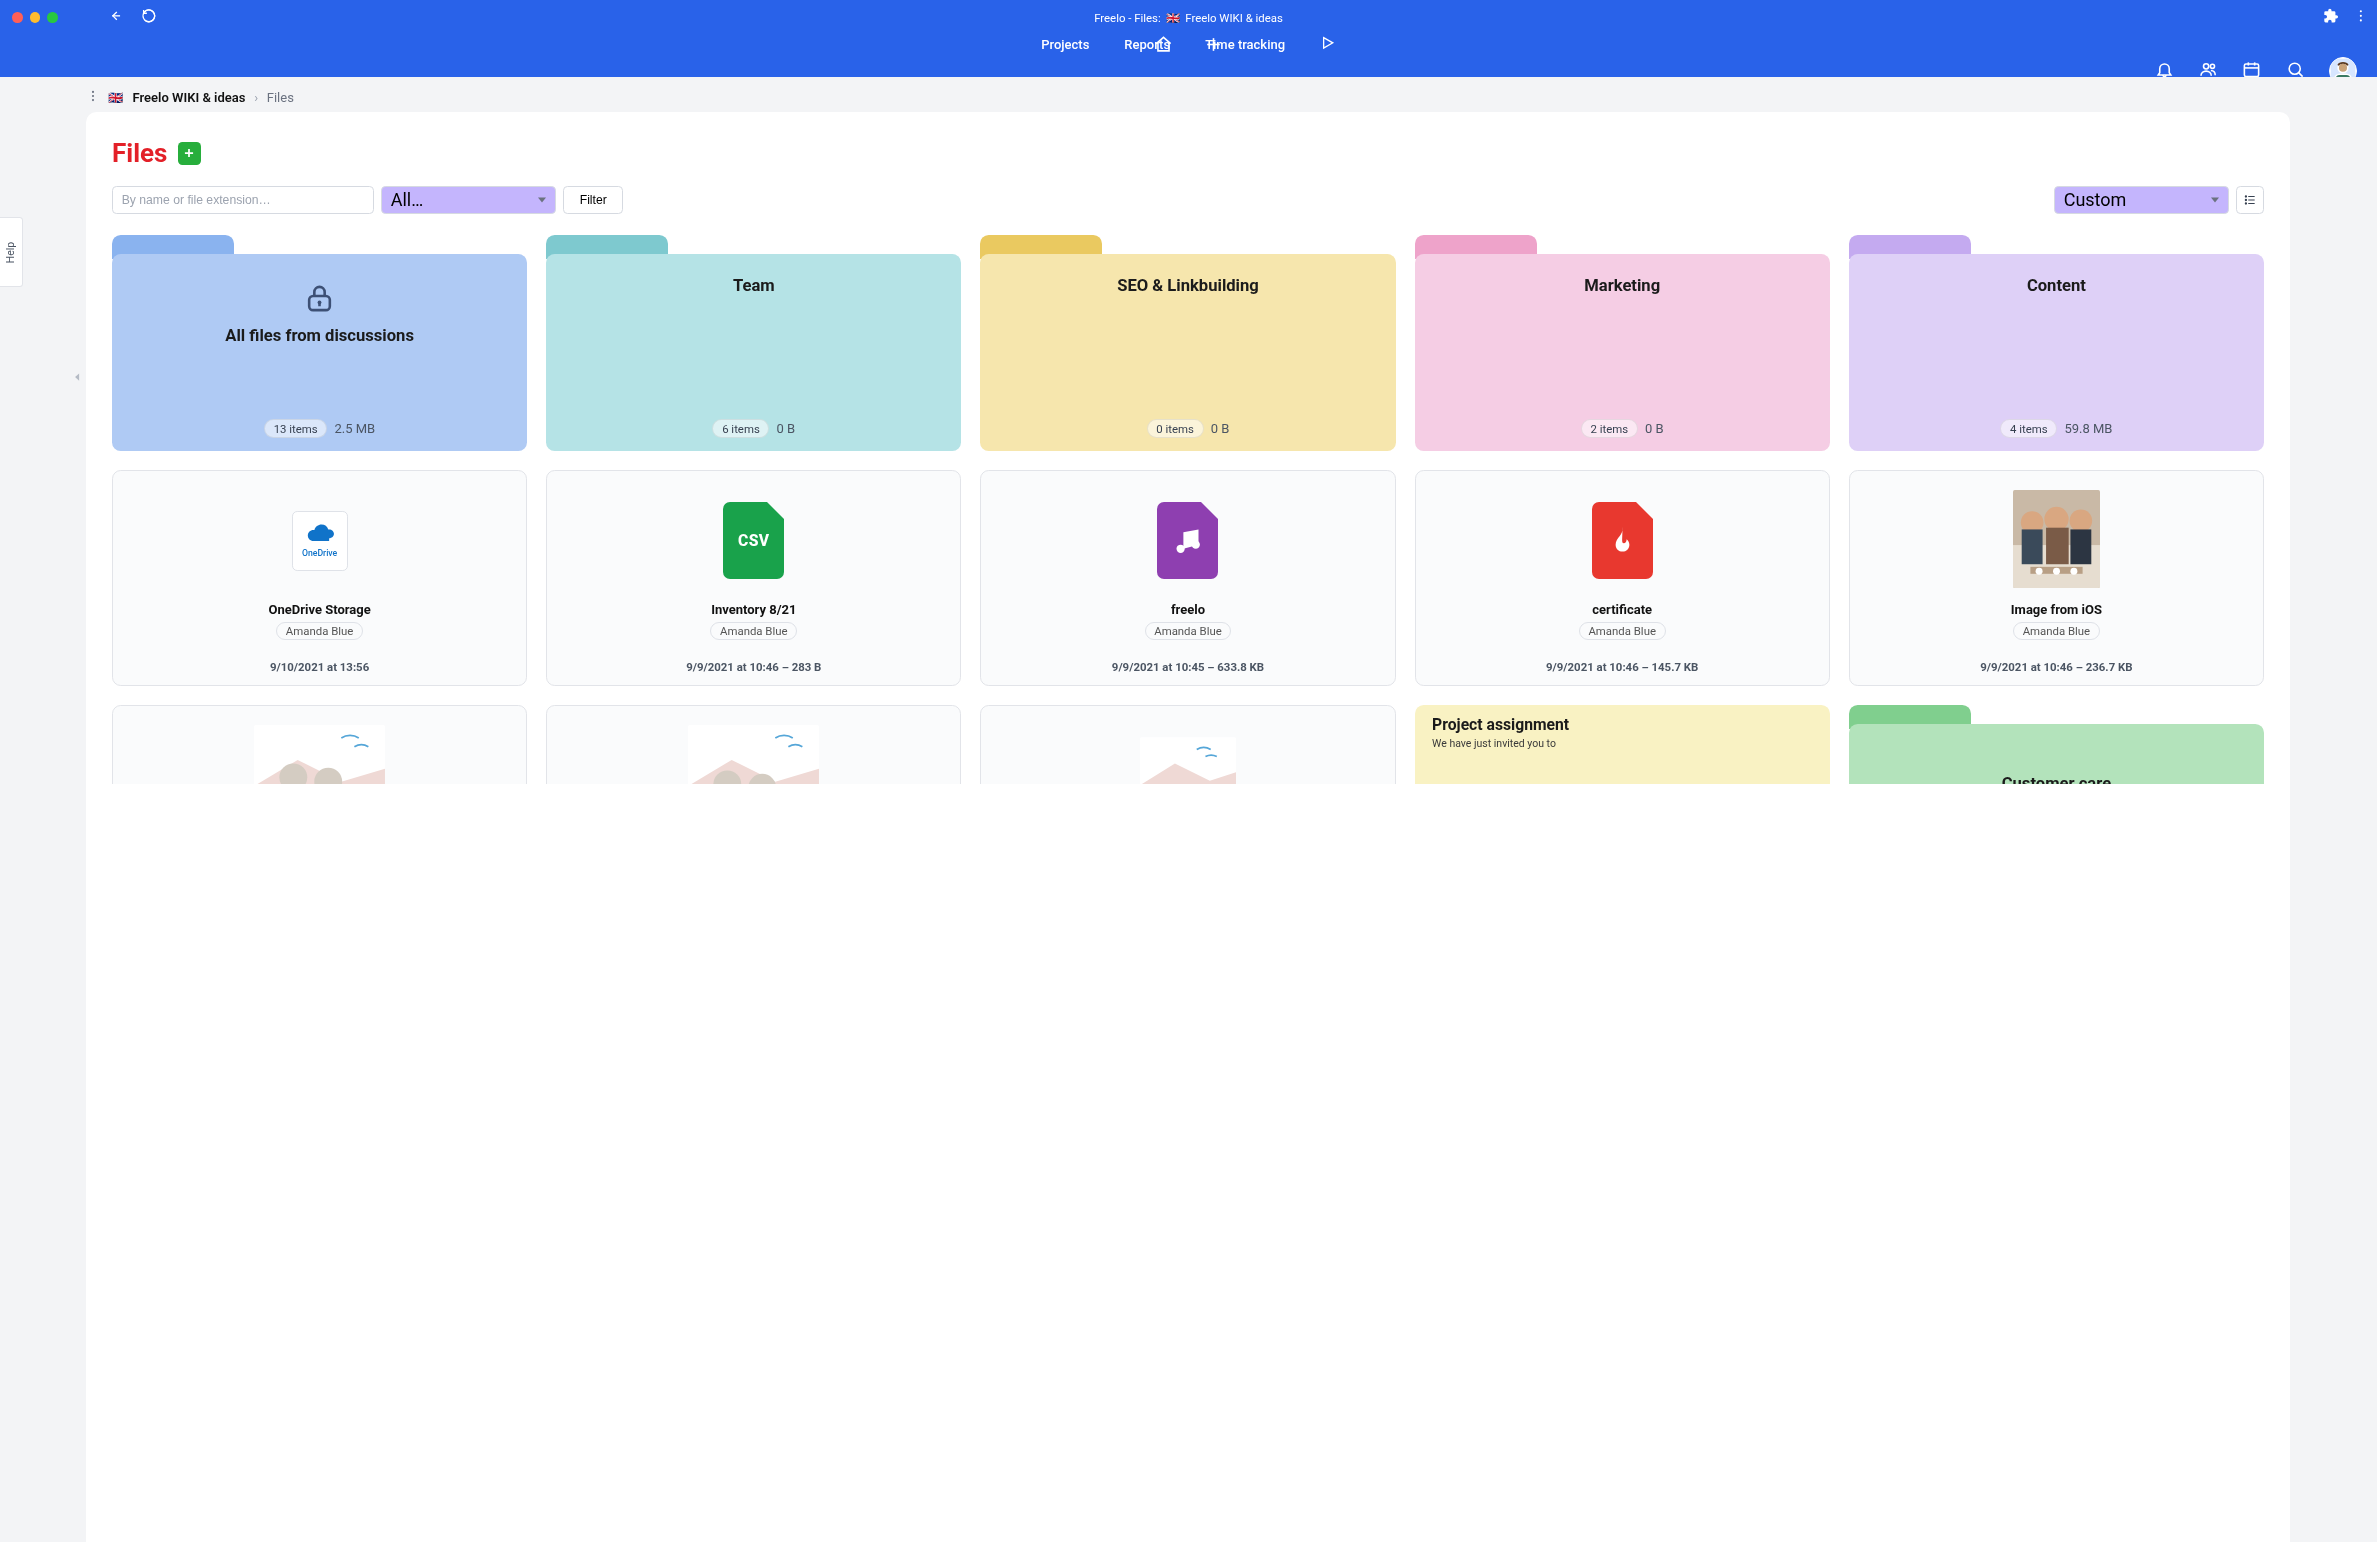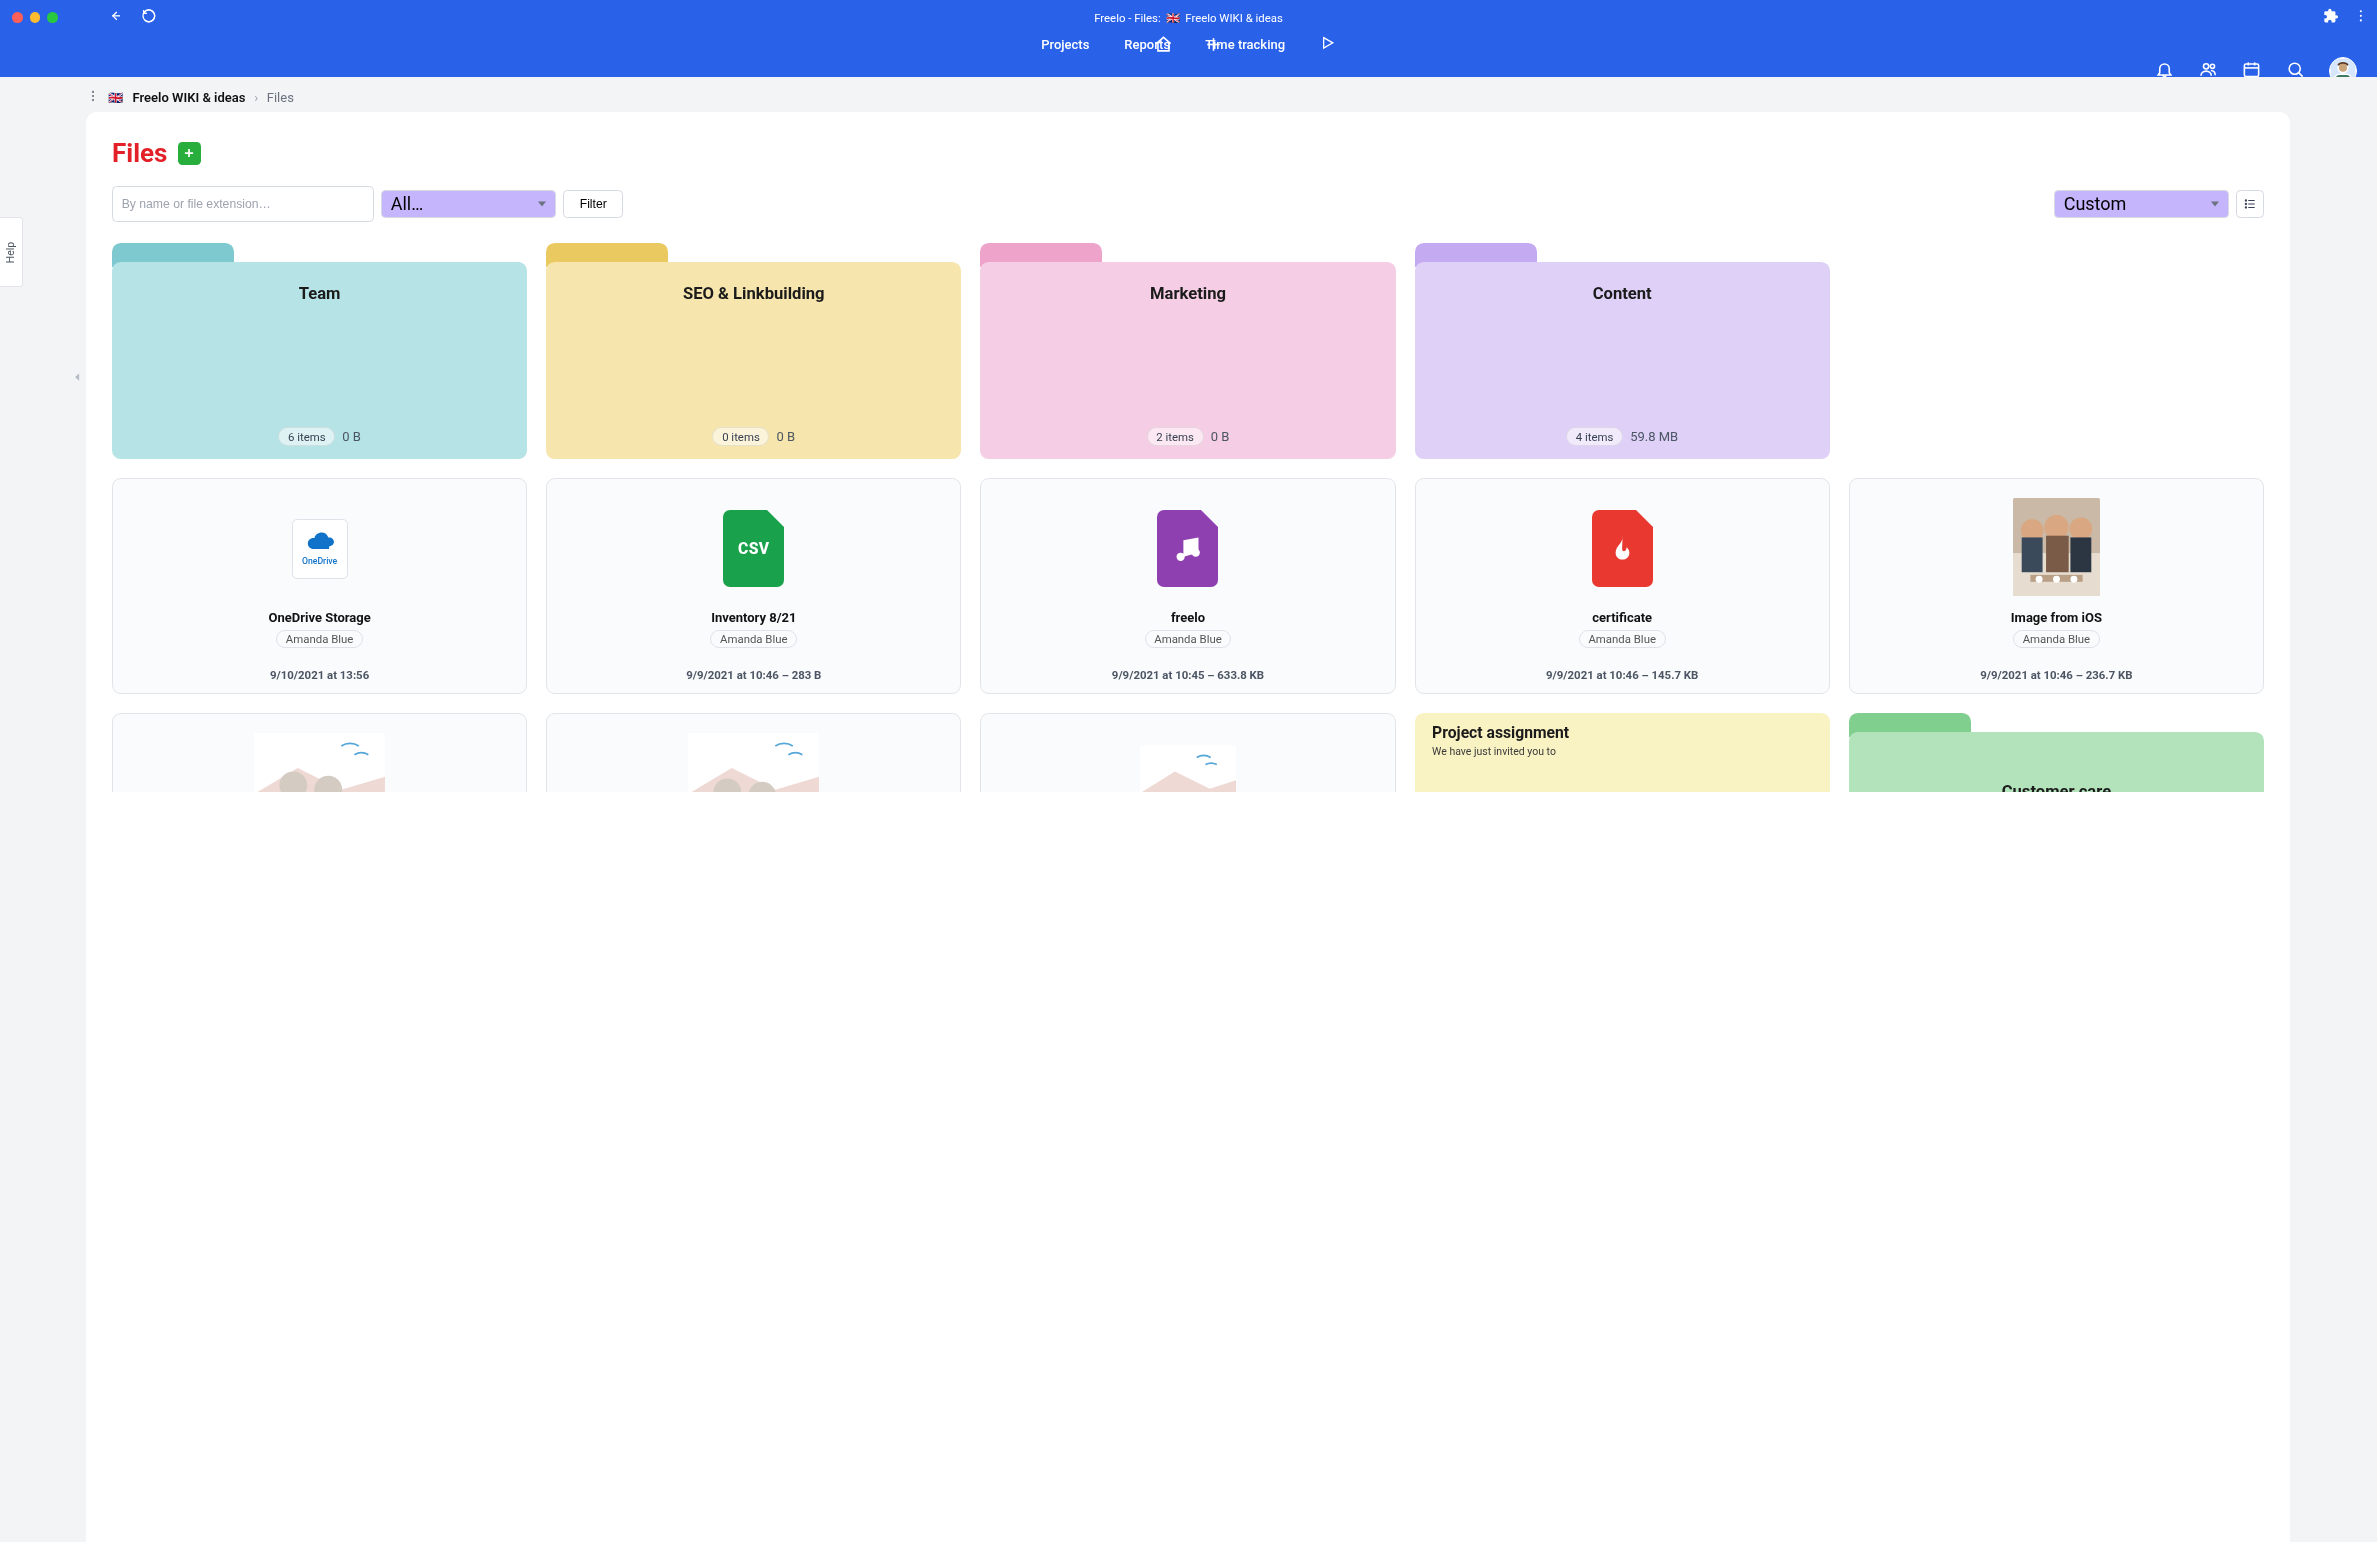--- a/index.html
+++ b/index.html
@@ -77,21 +77,21 @@
     background: #fff; border-radius: 10.5px 10.5px 0 0; padding: 26px 26px 0 26px;
     overflow: hidden;
   }
 
   .panel-header { display: flex; align-items: center; gap: 10.5px; margin-bottom: 17.5px; }
   .panel-header h1 { font-size: 26px; font-weight: 700; color: #e32028; }
   .add-btn { width: 23px; height: 23px; background: #27ae3c; border-radius: 4.4px; display:flex; align-items:center; justify-content:center; }
   .add-btn svg { width: 14px; height: 14px; stroke: #fff; stroke-width: 3; }
 
   .controls-row { display: flex; align-items: center; gap: 7px; margin-bottom: 21px; }
-  .search-input { width: 262px; height: 36px; border: 0.9px solid #d6dae1; border-radius: 4.4px; padding: 0 8.7px; font-size: 12.2px; color: #374151; }
+  .search-input { width: 262px; height: 28px; border: 0.9px solid #d6dae1; border-radius: 4.4px; padding: 0 8.7px; font-size: 12.2px; color: #374151; }
   .search-input::placeholder { color: #9ca3af; }
   .select { height: 28px; border: 0.9px solid #d6dae1; border-radius: 4.4px; padding: 0 24.5px 0 8.7px; font-size: 18px; background: #c4b5fd; position: relative; display:flex; align-items:center; min-width: 175px; }
   .select.small { min-width: 175px; }
   .select::after { content: ""; position: absolute; right: 8.7px; top: 50%; width: 0; height: 0; border-left: 4.4px solid transparent; border-right: 4.4px solid transparent; border-top: 5.2px solid #6b7280; transform: translateY(-50%); }
   .filter-btn { height: 28px; padding: 0 15.7px; border: 0.9px solid #d6dae1; border-radius: 4.4px; background: #fff; font-size: 12.2px; cursor: pointer; }
   .spacer { flex: 1; }
   .view-btn { width: 28px; height: 28px; border: 0.9px solid #d6dae1; border-radius: 4.4px; background: #fff; display:flex; align-items:center; justify-content:center; }
   .view-btn svg { width: 14px; height: 14px; stroke: #374151; fill: none; stroke-width: 2; }
 
   .grid { display: grid; grid-template-columns: repeat(5, 1fr); gap: 19px; }
@@ -330,20 +330,38 @@
             <line x1="9" y1="12" x2="20" y2="12"></line>
             <line x1="9" y1="18" x2="20" y2="18"></line>
             <circle cx="5" cy="6" r="1" fill="#374151"></circle>
             <circle cx="5" cy="12" r="1" fill="#374151"></circle>
             <circle cx="5" cy="18" r="1" fill="#374151"></circle>
           </svg>
       </div>
     </div>
 
     <div class="grid">
+      <div class="folder blue">
+        <div class="tab"></div>
+        <div class="body">
+          <div class="lock">
+            <svg viewBox="0 0 24 24">
+                <rect x="4" y="10" width="16" height="11" rx="3"></rect>
+                <path d="M8 10V7a4 4 0 1 1 8 0v3"></path>
+                <circle cx="12" cy="15" r="1.5" fill="#3d5075" stroke="none"></circle>
+                <line x1="12" y1="16" x2="12" y2="18"></line>
+              </svg>
+          </div>
+          <div class="title">All files from discussions</div>
+          <div class="stats">
+            <span class="chip">13 items</span>
+            <span class="size">2.5 MB</span>
+          </div>
+        </div>
+      </div>
 
       <div class="folder teal">
         <div class="tab"></div>
         <div class="body">
           <div class="title">Team</div>
           <div class="stats">
             <span class="chip">6 items</span>
             <span class="size">0 B</span>
           </div>
         </div>

